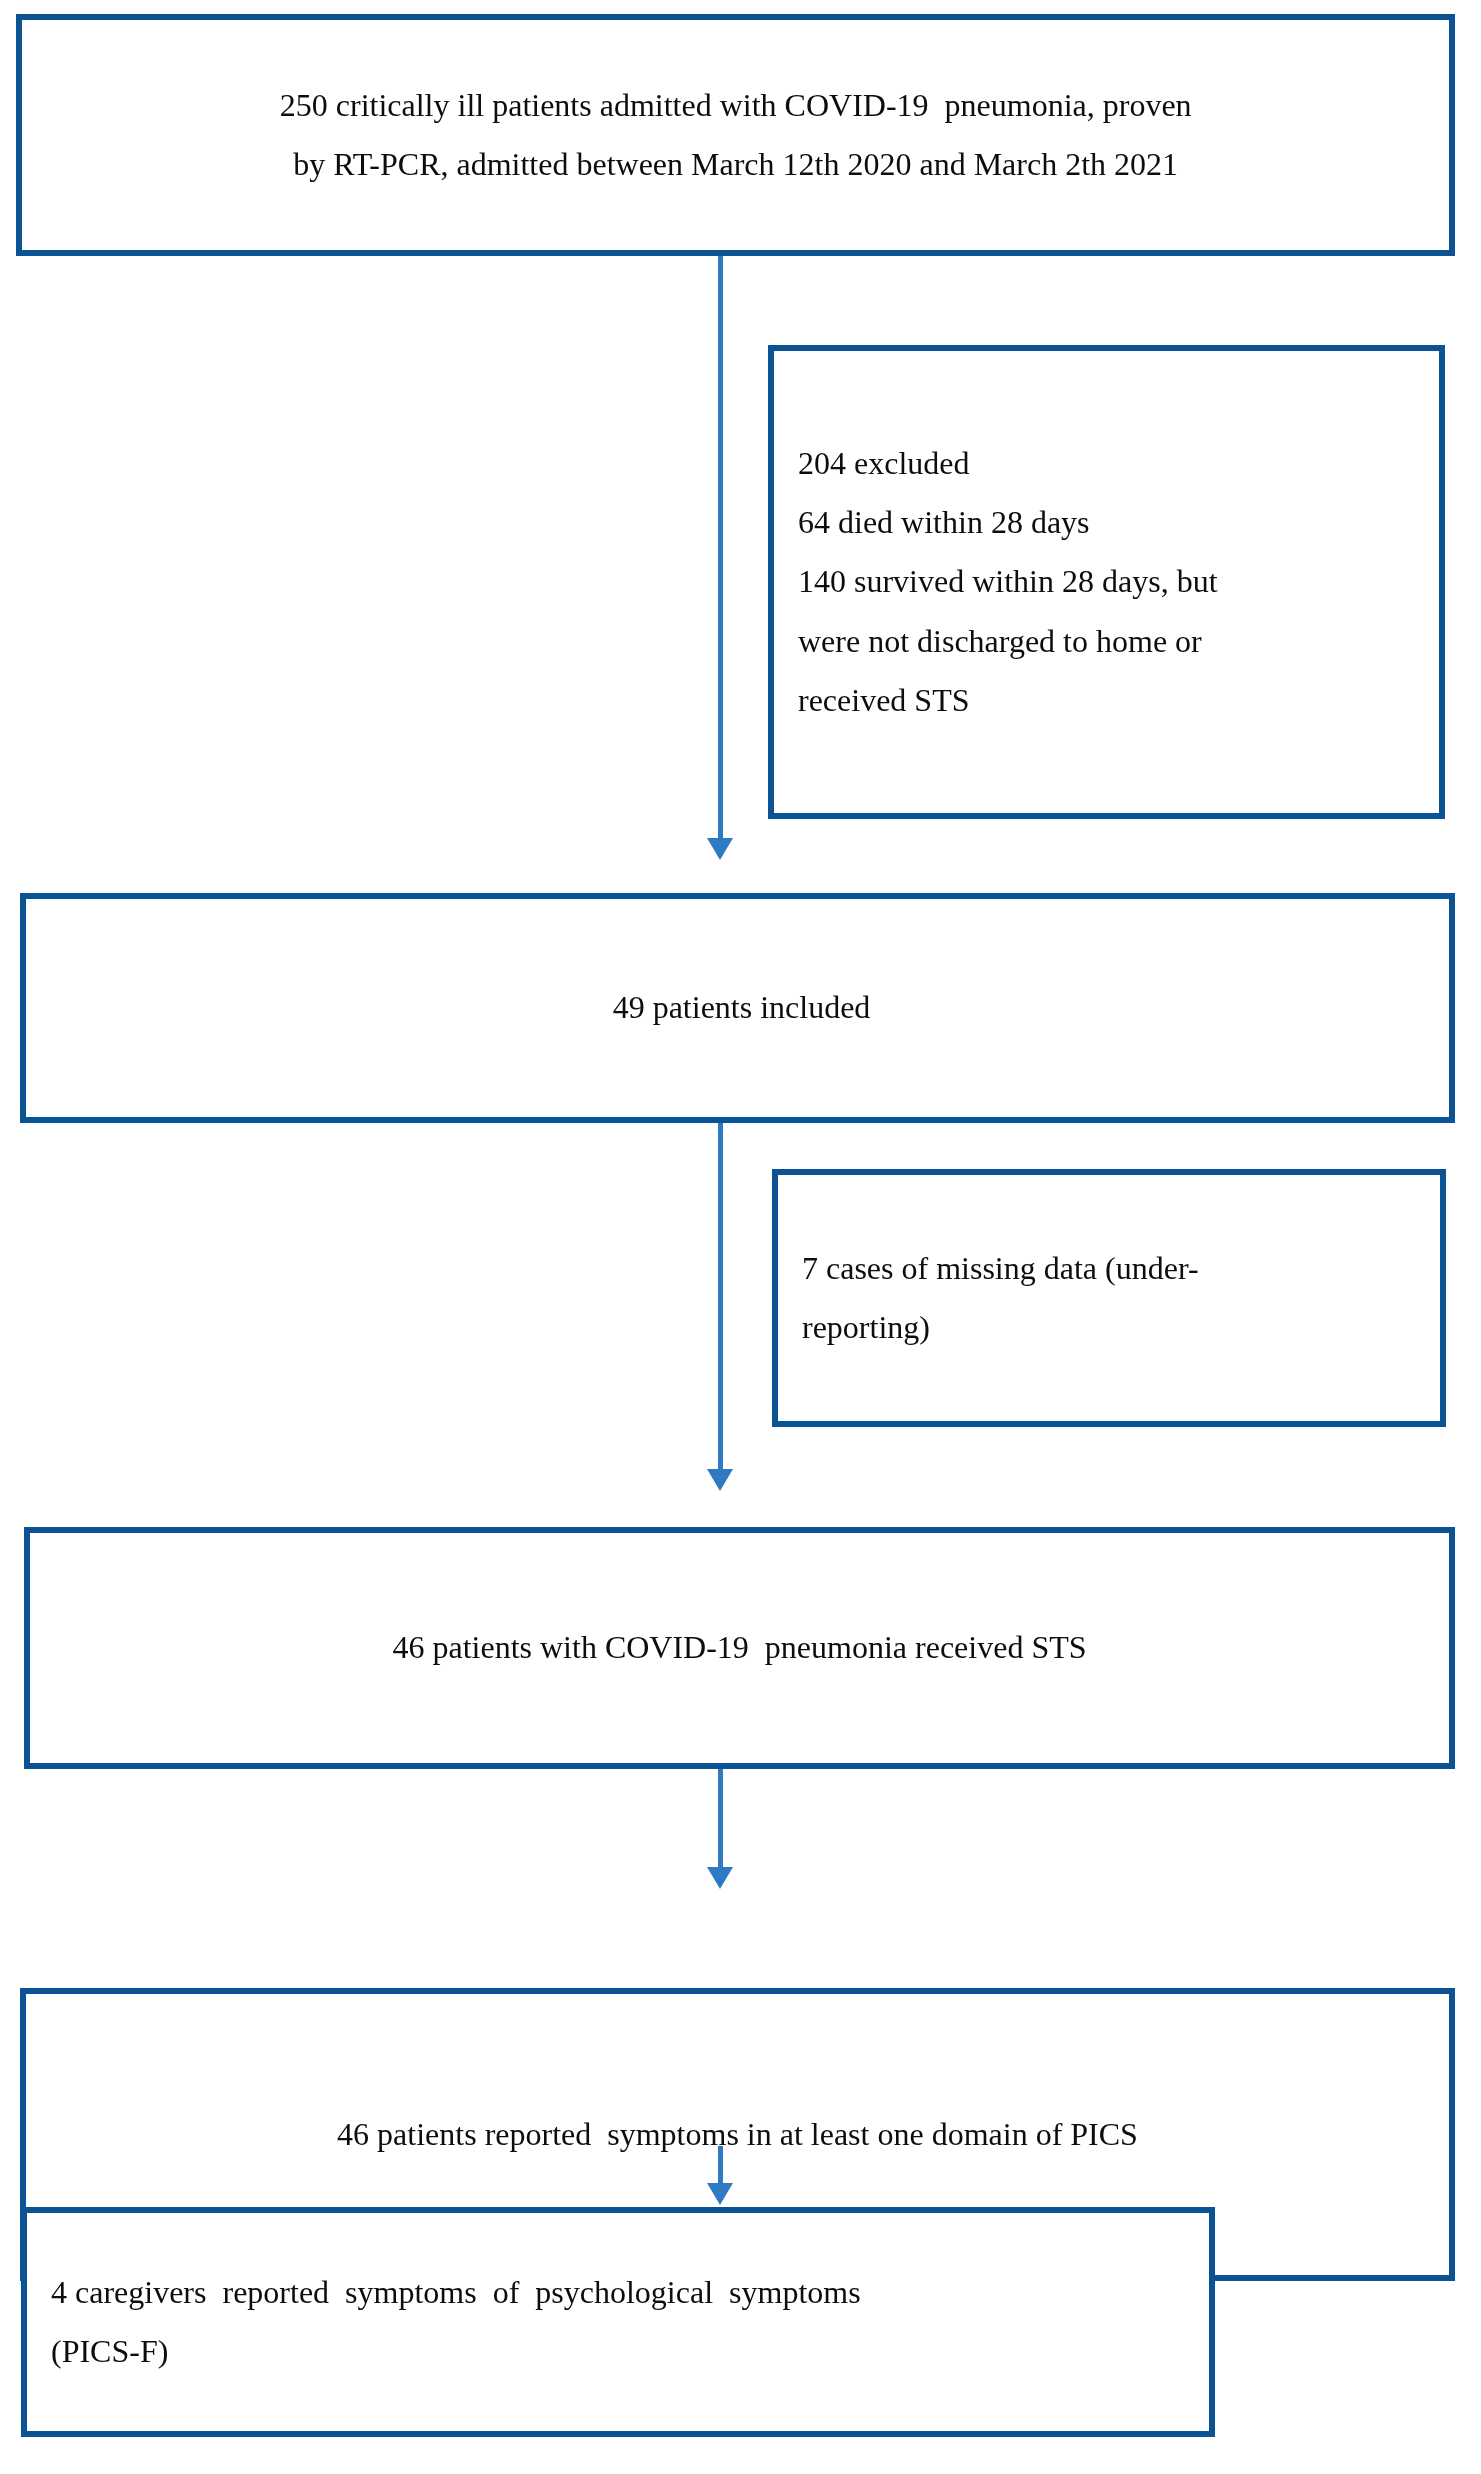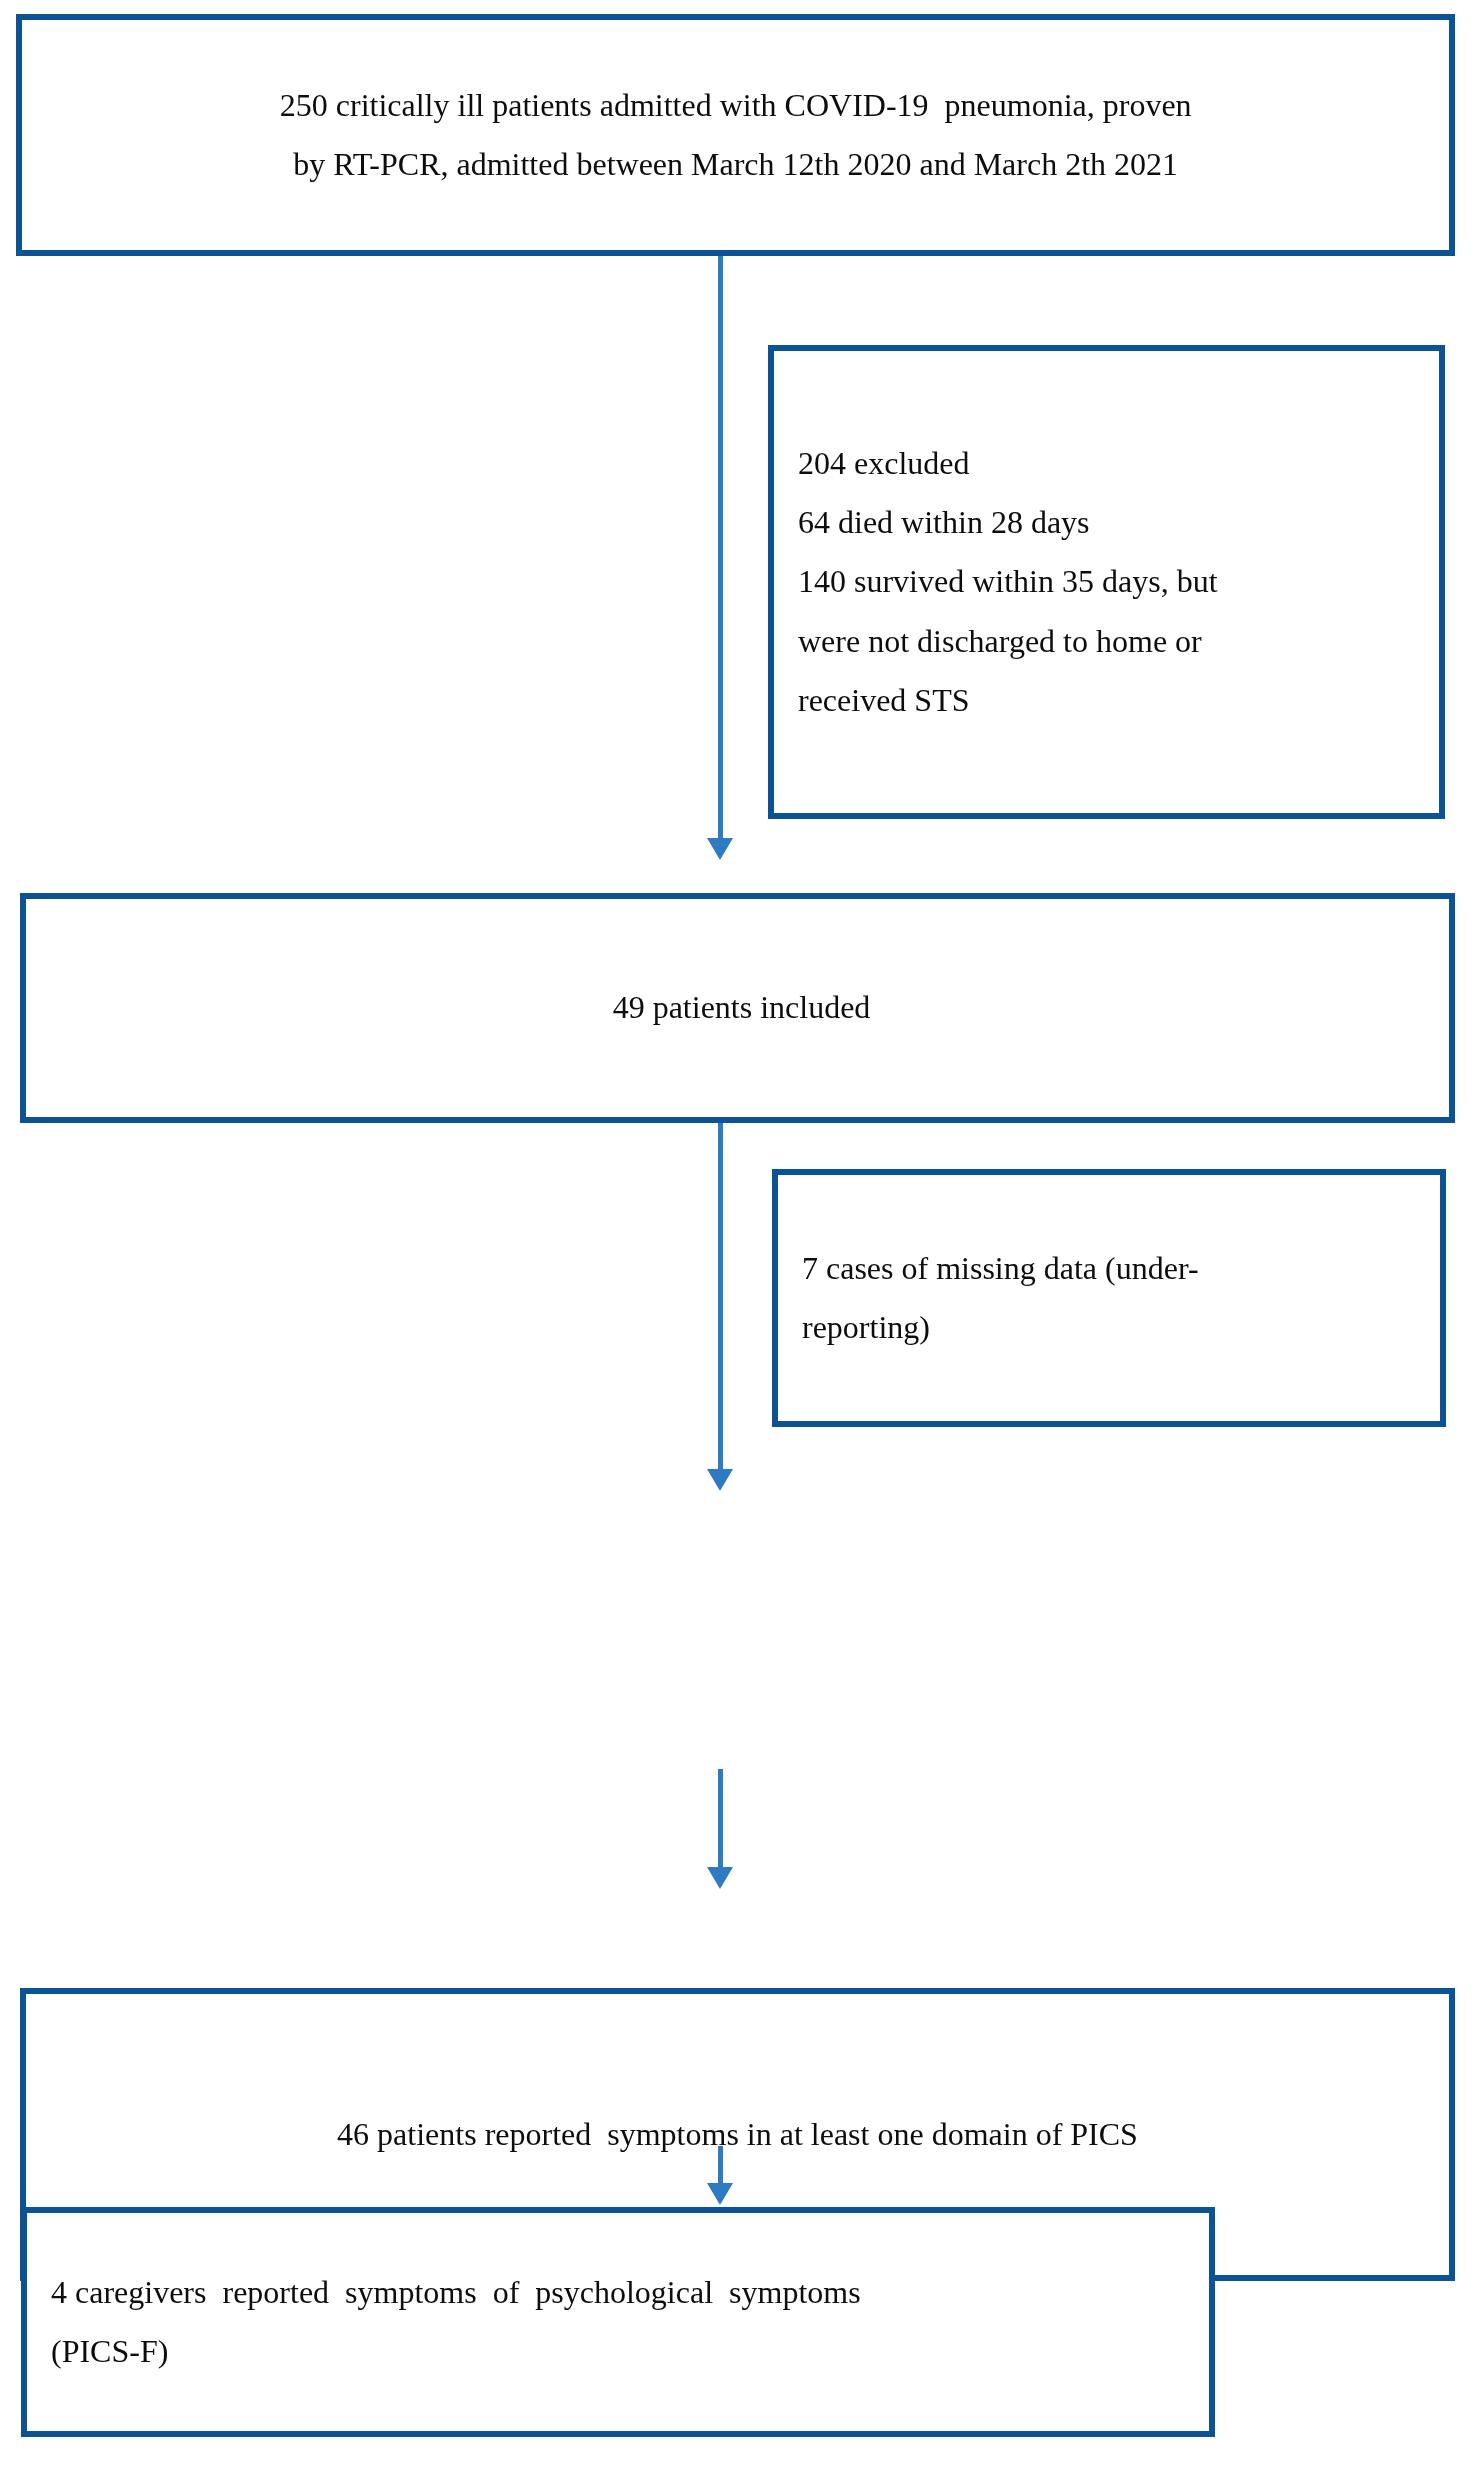--- a/index.html
+++ b/index.html
@@ -77,21 +77,21 @@
     </div>
   </div>
 
   <div class="vline" style="left:718px; top:256px; width:5px; height:585px;"></div>
   <div class="arrowhead" style="left:707px; top:838px;"></div>
 
   <div class="fbox left just" style="left:768px; top:345px; width:677px; height:474px;">
     <div class="inner">
       <span class="ln">204 excluded</span>
       <span class="ln">64 died within 28 days</span>
-      <span class="ln">140 survived within 35 days, but</span>
+      <span class="ln">140 survived within 28 days, but</span>
       <span class="ln">were not discharged to home or</span>
       <span class="ln last">received STS</span>
     </div>
   </div>
 
   <div class="fbox center" style="left:20px; top:893px; width:1435px; height:230px;padding-left:8px;">
     <div class="inner">
       <span class="ln">49 patients included</span>
     </div>
   </div>
@@ -99,20 +99,25 @@
   <div class="vline" style="left:718px; top:1123px; width:5px; height:349px;"></div>
   <div class="arrowhead" style="left:707px; top:1469px;"></div>
 
   <div class="fbox left" style="left:772px; top:1169px; width:674px; height:258px;">
     <div class="inner">
       <span class="ln">7 cases of missing data (under-</span>
       <span class="ln">reporting)</span>
     </div>
   </div>
 
+  <div class="fbox center" style="left:24px; top:1527px; width:1431px; height:242px;">
+    <div class="inner">
+      <span class="ln">46 patients with COVID-19  pneumonia received STS</span>
+    </div>
+  </div>
 
   <div class="vline" style="left:718px; top:1769px; width:5px; height:99px;"></div>
   <div class="arrowhead" style="left:707px; top:1867px;"></div>
 
   <div class="fbox center" style="left:20px; top:1988px; width:1435px; height:293px;">
     <div class="inner">
       <span class="ln">46 patients reported  symptoms in at least one domain of PICS</span>
     </div>
   </div>
 

